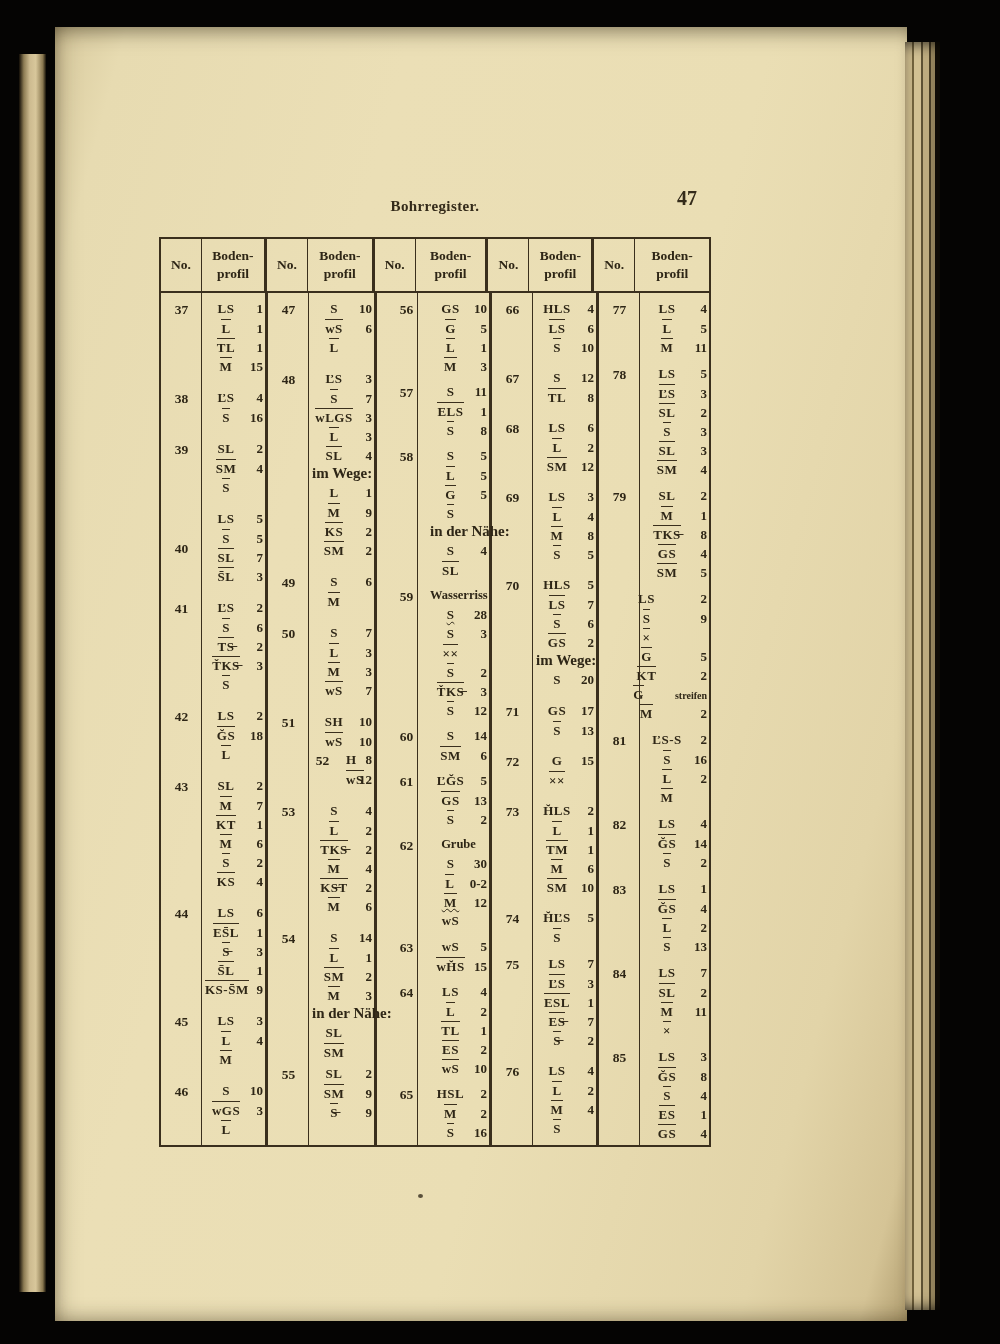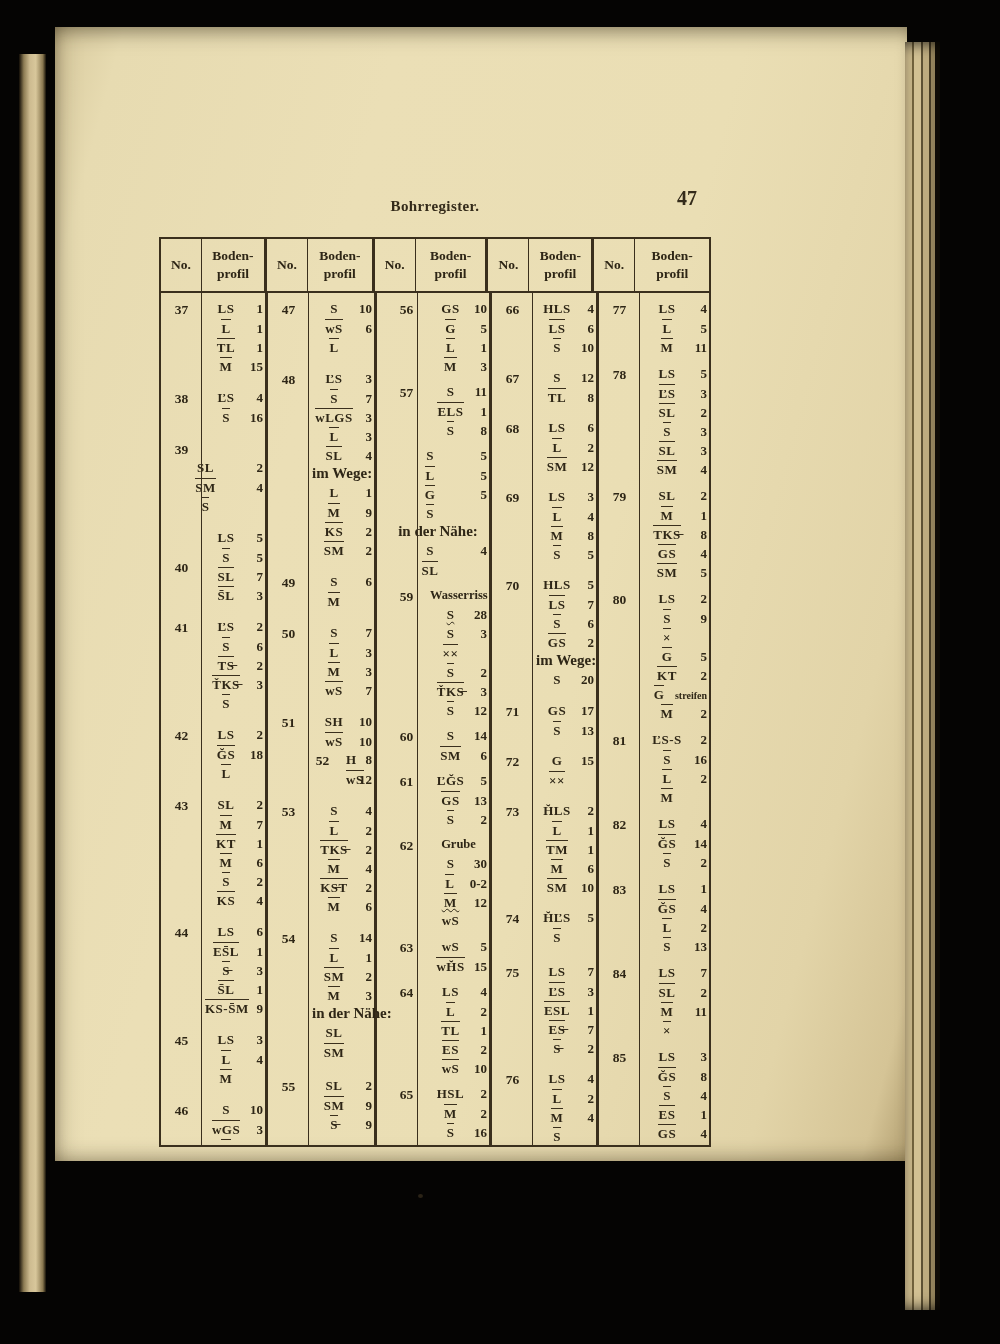--- a/index.html
+++ b/index.html
@@ -9,21 +9,21 @@
     background:#050403;
     font-family:"Liberation Serif","DejaVu Serif",serif;
   }
   
   .spine-sliver {
     position:absolute; left:19px; top:54px; width:27px; height:1238px;
     background:linear-gradient(90deg,#120d06 0%,#8d7c54 18%,#cdbb90 40%,#d8c79b 62%,#8a7850 88%,#171208 100%);
   }
   
   .page {
-    position:absolute; left:55px; top:27px; width:852px; height:1134px;
+    position:absolute; left:55px; top:27px; width:852px; height:1294px;
     background:linear-gradient(105deg,#d8ca9e 0%,#e7dbb1 6%,#ebdfb6 30%,#eadeb4 60%,#e2d4a8 86%,#d5c496 96%,#b3a072 100%);
     box-shadow: inset 0 16px 22px -14px rgba(35,25,8,.55),
                 inset 0 -14px 20px -12px rgba(55,42,18,.4),
                 inset 14px 0 26px -16px rgba(55,42,18,.5);
   }
   
   .page-stack {
     position:absolute; left:905px; top:42px; width:35px; height:1268px;
     background:linear-gradient(90deg,
       #c6b488 0 7px,#71613d 7px 9px,#d2c093 9px 16px,#5d5134 16px 18px,
@@ -142,21 +142,21 @@
               <div class="lrow">
                 <span class="lcode"><span class="ci">ĽS</span></span>
                 <span class="lval">4</span>
               </div>
               <div class="lrow">
                 <span class="lcode"><span class="ci ol">S</span></span>
                 <span class="lval">16</span>
               </div>
             </div>
           </div>
-          <div class="group" style="margin-bottom: 13px; flex-direction: column;">
+          <div class="group" style="margin-bottom: 13px;">
             <div class="g-no">39</div>
             <div class="g-layers">
               <div class="lrow">
                 <span class="lcode"><span class="ci">SL</span></span>
                 <span class="lval">2</span>
               </div>
               <div class="lrow">
                 <span class="lcode"><span class="ci ol">SM</span></span>
                 <span class="lval">4</span>
               </div>
@@ -460,21 +460,21 @@
               <div class="lrow">
                 <span class="lcode"><span class="ci ol">KS̶T</span></span>
                 <span class="lval">2</span>
               </div>
               <div class="lrow">
                 <span class="lcode"><span class="ci ol">M</span></span>
                 <span class="lval">6</span>
               </div>
             </div>
           </div>
-          <div class="group" style="margin-bottom: 15px;">
+          <div class="group" style="margin-bottom: 3px;">
             <div class="g-no">54</div>
             <div class="g-layers">
               <div class="lrow">
                 <span class="lcode"><span class="ci">S</span></span>
                 <span class="lval">14</span>
               </div>
               <div class="lrow">
                 <span class="lcode"><span class="ci ol">L</span></span>
                 <span class="lval">1</span>
               </div>
@@ -548,20 +548,21 @@
                 <span class="lcode"><span class="ci ol">ELS</span></span>
                 <span class="lval">1</span>
               </div>
               <div class="lrow">
                 <span class="lcode"><span class="ci ol">S</span></span>
                 <span class="lval">8</span>
               </div>
             </div>
           </div>
           <div class="group" style="margin-bottom: 7px;">
+            <div class="g-no">58</div>
             <div class="g-layers">
               <div class="lrow">
                 <span class="lcode"><span class="ci">S</span></span>
                 <span class="lval">5</span>
               </div>
               <div class="lrow">
                 <span class="lcode"><span class="ci ol">L</span></span>
                 <span class="lval">5</span>
               </div>
               <div class="lrow">
@@ -860,21 +861,21 @@
               <div class="lrow">
                 <span class="lcode"><span class="ci ol">M</span></span>
                 <span class="lval">6</span>
               </div>
               <div class="lrow">
                 <span class="lcode"><span class="ci ol">SM</span></span>
                 <span class="lval">10</span>
               </div>
             </div>
           </div>
-          <div class="group" style="margin-bottom: 16px;">
+          <div class="group" style="margin-bottom: 8px;">
             <div class="g-no">74</div>
             <div class="g-layers">
               <div class="lrow">
                 <span class="lcode"><span class="ci">H̆ĽS</span></span>
                 <span class="lval">5</span>
               </div>
               <div class="lrow">
                 <span class="lcode"><span class="ci ol">S</span></span>
                 <span class="lval"></span>
               </div>
@@ -993,21 +994,20 @@
                 <span class="lcode"><span class="ci ol">GS</span></span>
                 <span class="lval">4</span>
               </div>
               <div class="lrow">
                 <span class="lcode"><span class="ci ol">SM</span></span>
                 <span class="lval">5</span>
               </div>
             </div>
           </div>
           <div class="group" style="margin-bottom: 8px;">
-            <div class="g-no">80</div>
             <div class="g-layers">
               <div class="lrow">
                 <span class="lcode"><span class="ci">LS</span></span>
                 <span class="lval">2</span>
               </div>
               <div class="lrow">
                 <span class="lcode"><span class="ci ol">S</span></span>
                 <span class="lval">9</span>
               </div>
               <div class="lrow">

